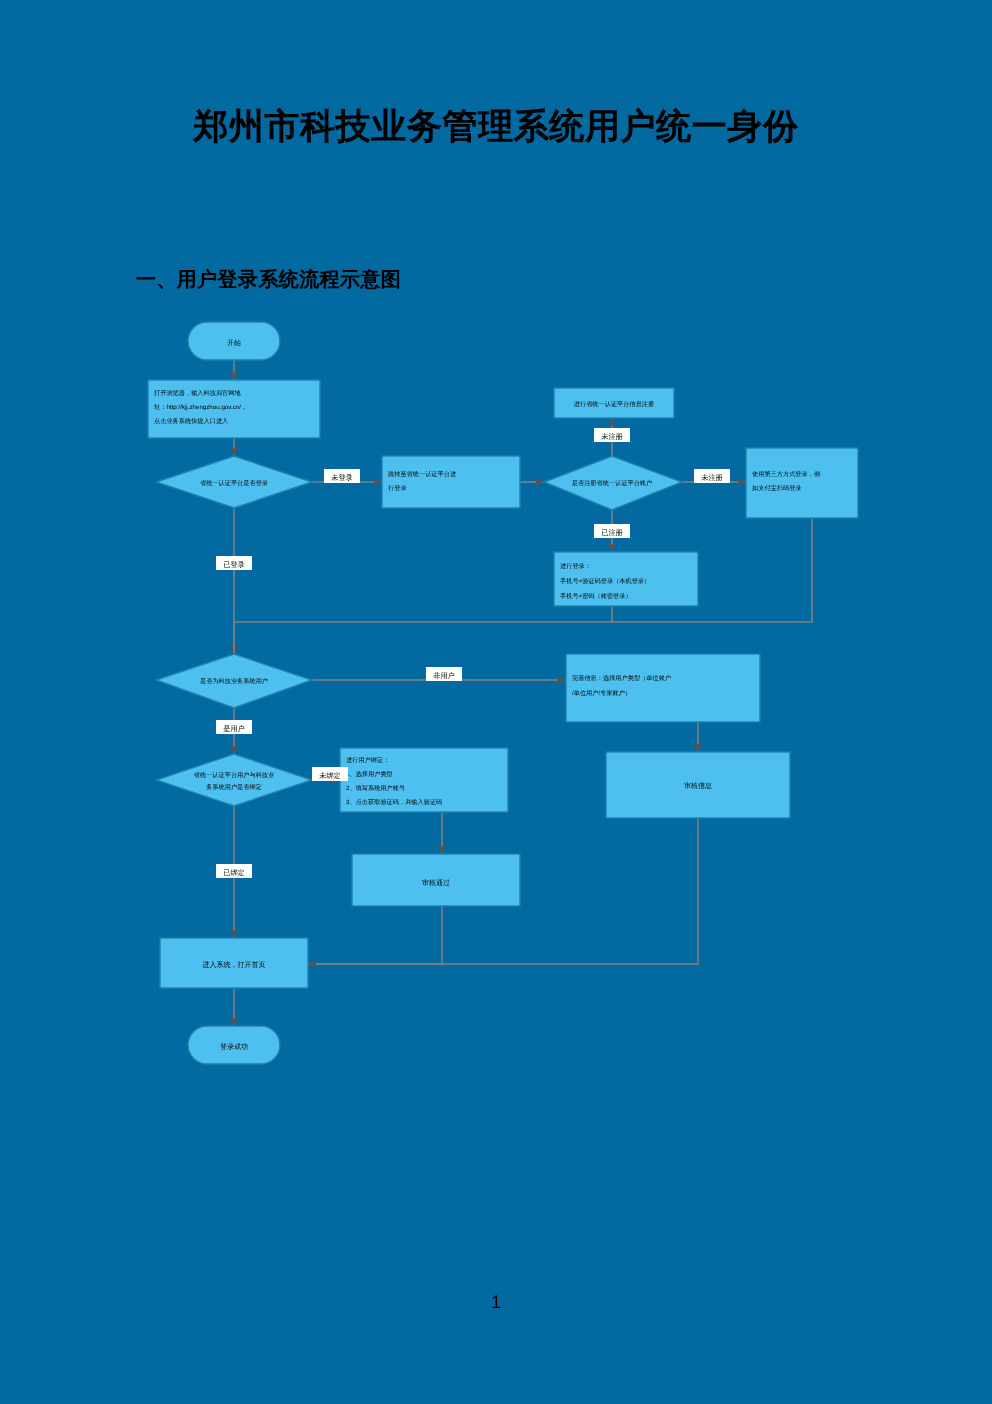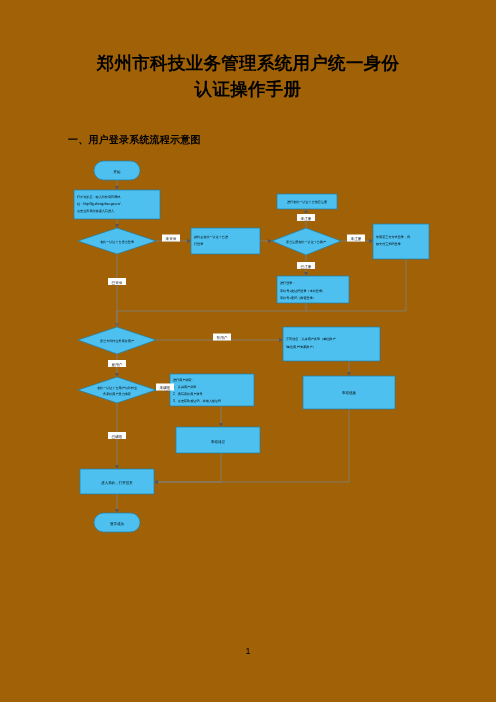--- a/index.html
+++ b/index.html
@@ -11,21 +11,21 @@
     height: 702px;
     background: #ffffff;
     font-family: "Liberation Sans", "DejaVu Sans", sans-serif;
     color: #000000;
     overflow: hidden;
   }
   .page {
     position: relative;
     width: 496px;
     height: 702px;
-    background: #a16207;
+    background: #0369a1;
   }
   .doc-title {
     position: absolute;
     left: 68px;
     top: 50px;
     width: 360px;
     text-align: center;
     font-size: 17.5px;
     font-weight: bold;
     line-height: 26px;
@@ -90,21 +90,20 @@
     fill: #ffffff;
   }
 </style>
 </head>
 <body>
 
 <div class="page">
 
   <div class="doc-title">
     <div>郑州市科技业务管理系统用户统一身份</div>
-    <div>认证操作手册</div>
   </div>
 
   <div class="section-heading">一、用户登录系统流程示意图</div>
 
   <div class="chart">
     <svg viewBox="0 0 496 702" width="496" height="702" xmlns="http://www.w3.org/2000/svg">
       <defs>
         <marker id="arw" markerWidth="6" markerHeight="6" refX="5" refY="3" orient="auto" markerUnits="strokeWidth">
           <path d="M0,0.6 L5,3 L0,5.4 z" fill="#555555"></path>
         </marker>

